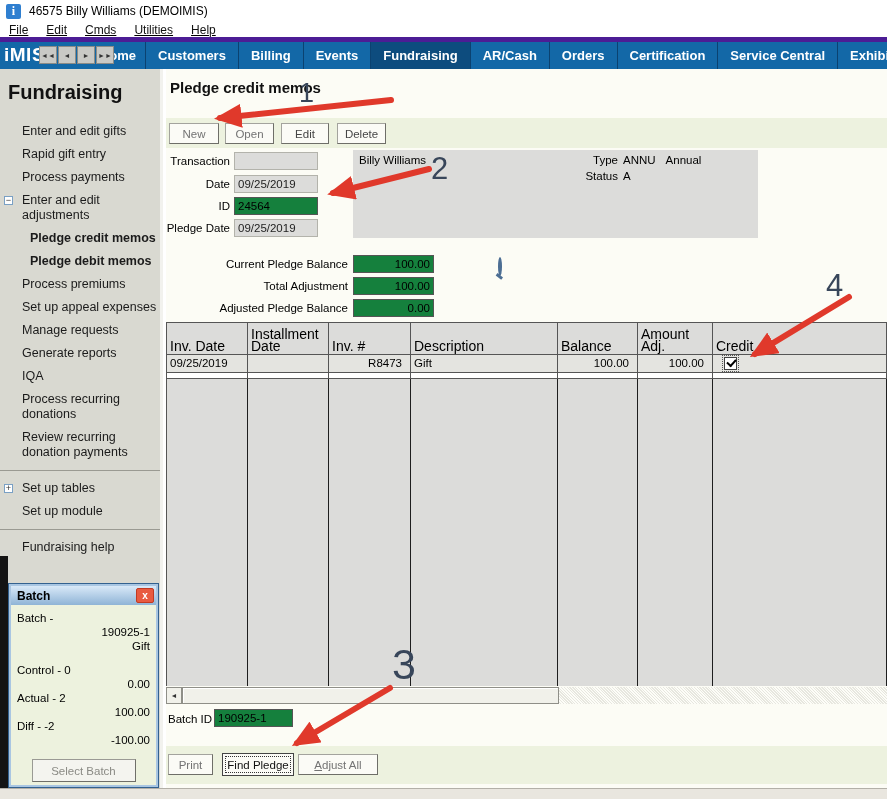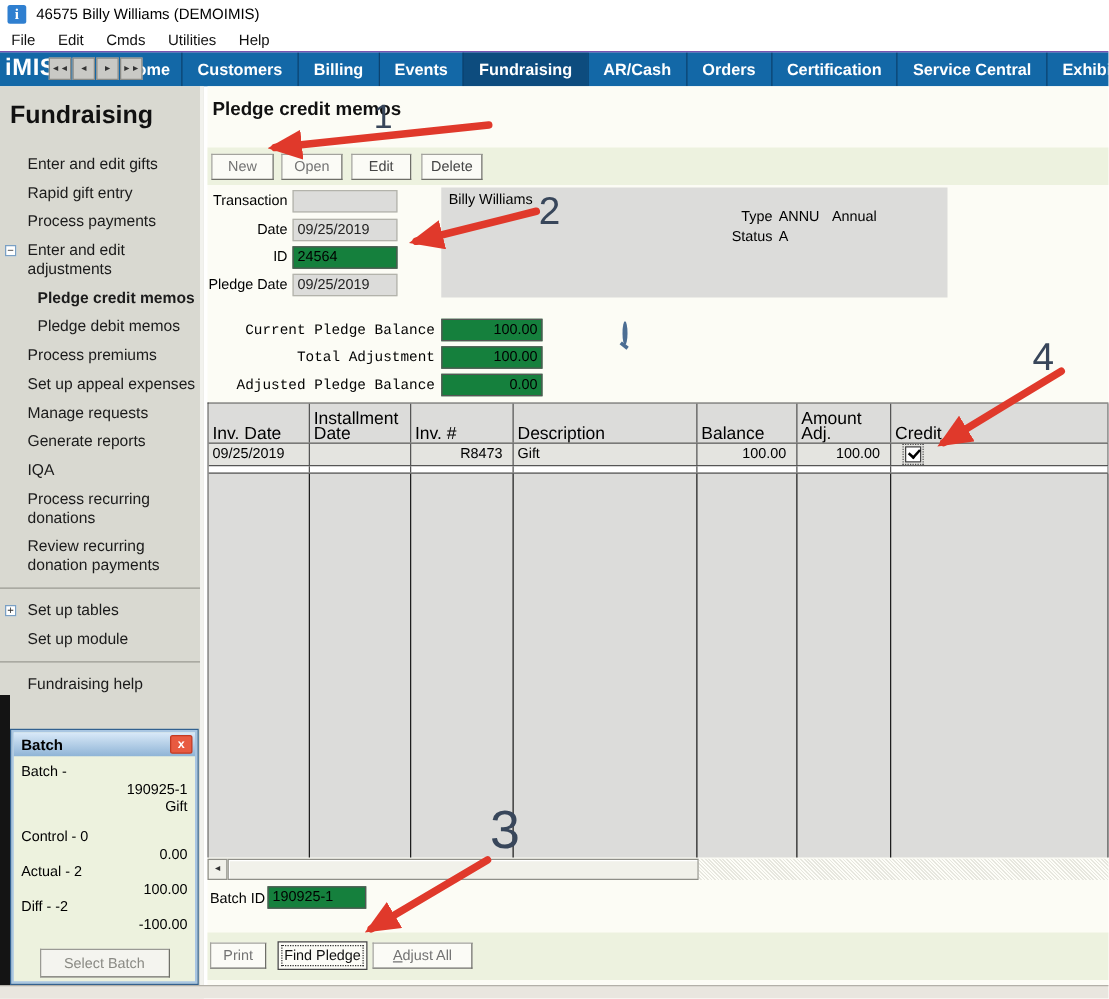--- a/index.html
+++ b/index.html
@@ -7,41 +7,41 @@
   body { font-family:"Liberation Sans", sans-serif; background:#fff; }
   #app { position:relative; width:887px; height:799px; overflow:hidden; background:#fff; }
 
   
   .titlebar { position:absolute; left:0; top:0; width:887px; height:22px; background:#fff; display:flex; align-items:center; }
   .app-icon { width:15px; height:15px; margin:0 8px 0 6px; background:#2f7fd0; border-radius:2px; color:#fff;
               font-weight:bold; font-size:12px; text-align:center; line-height:15px; font-family:"Liberation Serif",serif; }
   .titlebar-text { font-size:12px; color:#000; }
 
   
-  .menubar { position:absolute; left:0; top:22px; width:887px; height:20px; background:#fff; display:flex; align-items:center; border-bottom:1px solid #4c1d95; }
+  .menubar { position:absolute; left:0; top:22px; width:887px; height:20px; background:#fff; display:flex; align-items:center; border-bottom:5px solid #4c1d95;text-decoration:underline; }
   .menu-item { font-size:12px; color:#111; padding:2px 9px; cursor:default; }
 
   
   .navbar { position:absolute; left:0; top:42px; width:887px; height:27px; background:#1368a7; overflow:hidden; }
   .brand { position:absolute; left:4px; top:2px; color:#fff; font-size:19px; font-weight:bold; letter-spacing:0.5px; }
   .nav-arrows { position:absolute; left:39px; top:4px; display:flex; gap:1px; z-index:3; }
   .nav-arrow-btn { width:18px; height:18px; background:#c9c9c5; border:1px solid #8b8b86; color:#333; font-size:7px;
                    display:flex; align-items:center; justify-content:center; cursor:pointer; }
   .tabs { position:absolute; left:113px; top:0; height:27px; display:flex; }
   .tab { height:27px; display:flex; align-items:center; padding:0 12px; color:#fff; font-size:13px; font-weight:bold;
          border-left:1px solid #0b4270; white-space:nowrap; cursor:pointer; }
   .tab.first { border-left:none; width:32px; overflow:hidden; justify-content:flex-end; padding:0 9px 0 0; }
   .tab.selected { background:#0d4c7e; }
 
   
   .sidebar { position:absolute; left:0; top:69px; width:163px; height:730px; background:#d9d9d1; border-right:3px solid #f2f2ee; }
   .sidebar-title { font-size:20px; font-weight:bold; color:#111; padding:12px 0 0 8px; }
   .side-list { margin-top:20px; }
   .side-item { position:relative; font-size:12.5px; color:#1b1b1b; line-height:15px; padding-left:22px; margin-bottom:8px; cursor:pointer; }
-  .side-item.indent { padding-left:30px; }
+  .side-item.indent { padding-left:30px;font-weight:bold; }
   .side-item.bold { font-weight:bold; }
   .side-sep { border:none; border-top:1px solid #9a9a92; margin:10px 0 10px 0; }
   .expander { position:absolute; left:4px; top:3px; width:9px; height:9px; background:#fff; border:1px solid #7aa0c4;
               font-size:9px; line-height:7px; text-align:center; color:#333; }
 
   .black-strip { position:absolute; left:0; top:556px; width:8px; height:232px; background:#141414; }
 
   
   .batch-win { position:absolute; left:8px; top:583px; width:151px; height:205px; background:#edf2de;
                border:1px solid #33618f; box-shadow:inset 0 0 0 2px #a9c6e2; z-index:5; }
@@ -77,25 +77,25 @@
   .field.gray { background:#dcdcda; border:1px solid #b3b3ab; color:#222; }
   .field.white { background:#15803d; border:1px solid #555; color:#000; }
   .field.num { text-align:right; }
 
   .lookup-btn { position:absolute; left:321px; top:187px; width:21px; height:21px; background:transparent; border:none; cursor:pointer; }
   .mag { position:relative; width:12px; height:12px; border:2px solid #4c6e93; border-radius:50%; background:#f5f8fb; margin:1px 0 0 4px; }
   .mag::after { content:""; position:absolute; left:-4px; bottom:-3px; width:7px; height:2.5px; background:#4c6e93; transform:rotate(38deg); }
 
   .info-panel { position:absolute; left:187px; top:81px; width:405px; height:88px; background:#dcdcda; font-size:11.5px; color:#000; }
   .info-name { position:absolute; left:6px; top:4px; }
-  .info-right { position:absolute; left:232px; top:16px; }
+  .info-right { position:absolute; left:232px; top:2px; }
   .info-row { display:flex; height:16px; line-height:16px; }
   .info-lbl { width:33px; text-align:right; margin-right:5px; }
 
-  .bal-label { position:absolute; width:200px; text-align:right; font-size:11.5px; color:#000;font-family:Liberation Mono, monospace; }
+  .bal-label { position:absolute; width:200px; text-align:right; font-size:11.5px; color:#000; }
   .bal-field { position:absolute; left:187px; width:81px; height:18px; }
 
   
   .grid { position:absolute; left:0; top:253px; width:721px; border-top:1px solid #555; border-left:1px solid #555; }
   .grow { display:grid; grid-template-columns:81px 81px 82px 147px 80px 75px auto; }
   .gcell { border-right:1px solid #555; overflow:hidden; }
   .ghead { background:#dcdcda; height:31px; }
   .ghead .gcell { display:flex; align-items:flex-end; padding:1px 2px 2px 3px; font-size:14px; line-height:12px; color:#000; }
   .gdata { background:#e4e4e0; height:18px; border-top:1px solid #555; }
   .gdata .gcell { font-size:11.5px; line-height:17px; color:#000; padding:0 3px; }

